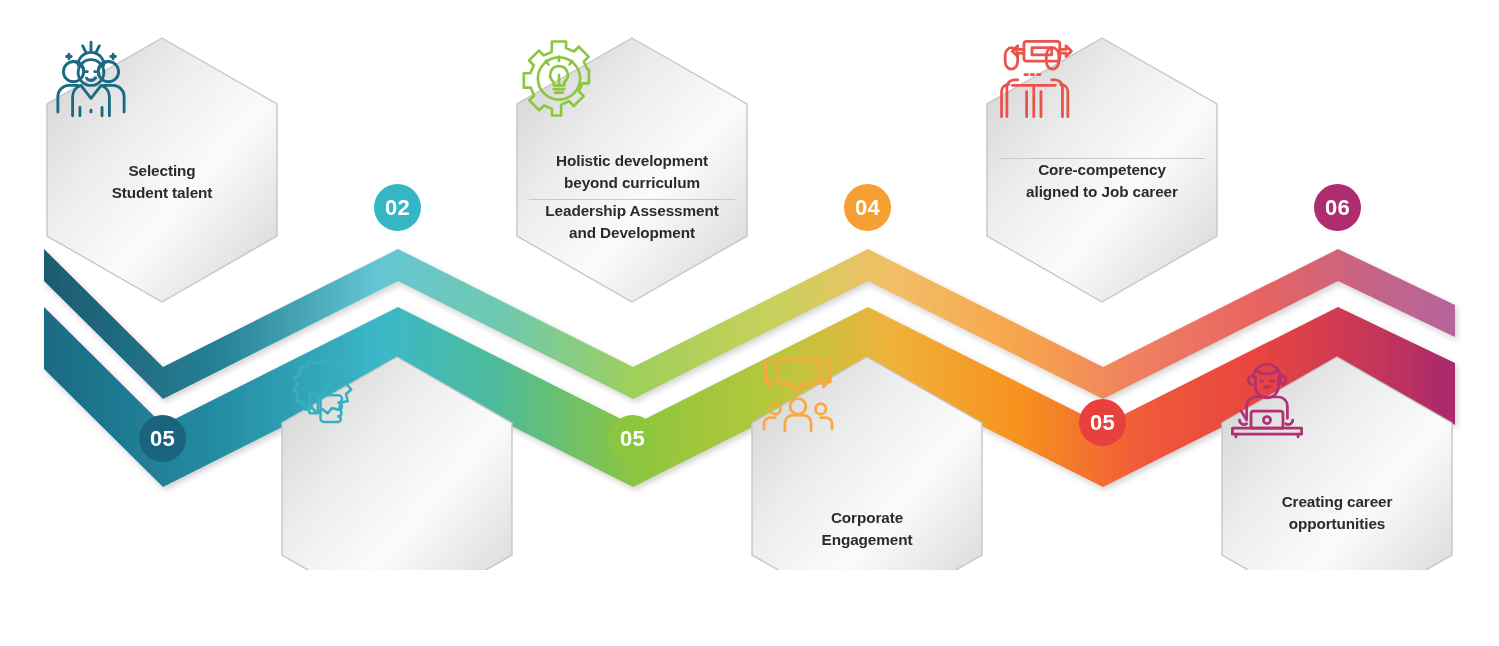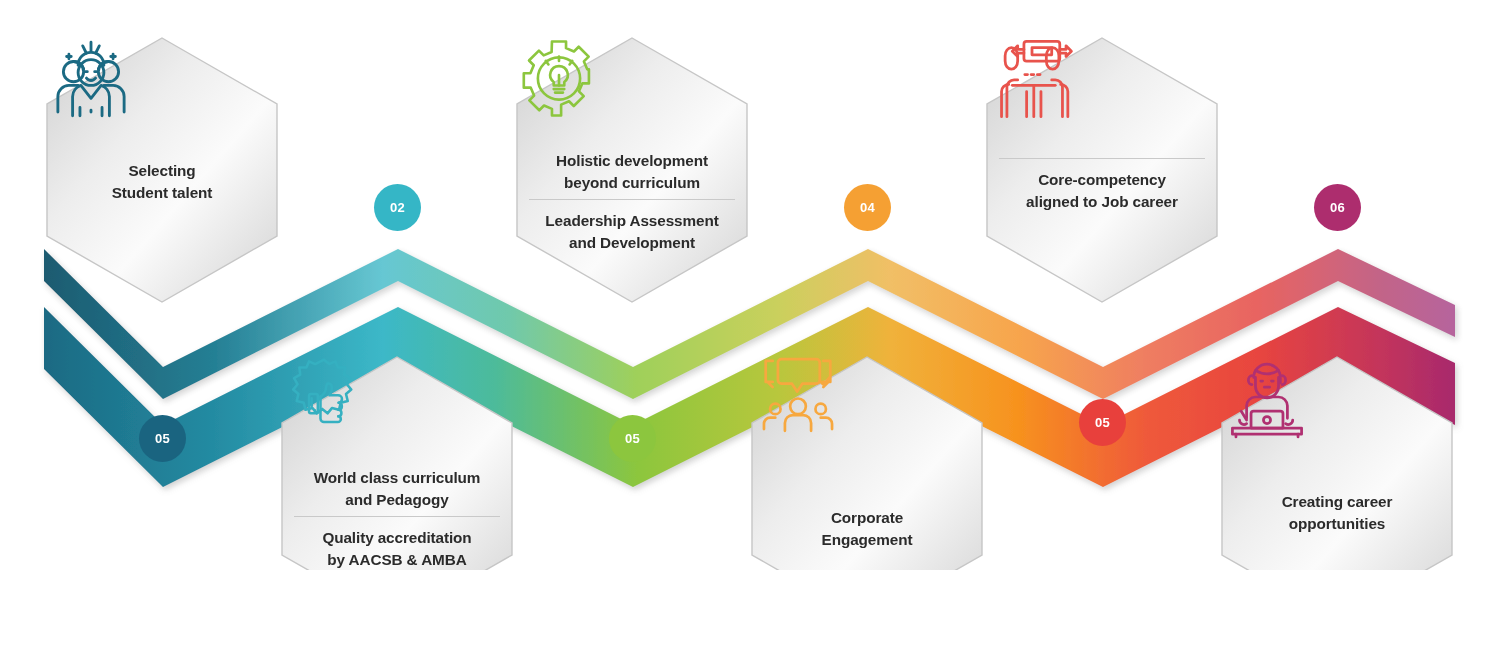--- a/index.html
+++ b/index.html
@@ -60,34 +60,34 @@
   .hex-text {
     width: 206px;
     text-align: center;
     color: #2b2b2b;
     font-size: 15.3px;
     font-weight: bold;
     line-height: 1.42;
     letter-spacing: -0.1px;
   }
   .hex-text .line2 {
-    padding-top: 10px;
+    padding-top: 0;
     margin-top: 6px;
     border-top: 1px solid #c9c9c9;
   }
   .num-badge {
     position: absolute;
     width: 47px;
     height: 47px;
     border-radius: 50%;
     display: flex;
     align-items: center;
     justify-content: center;
     color: #ffffff;
-    font-size: 13px;
+    font-size: 22px;
     font-weight: bold;
     letter-spacing: 0.3px;
   }
 </style>
 </head>
 <body>
 
 <div id="stage">
 
   <svg id="ribbon-layer" viewBox="0 0 1499 646">
@@ -201,28 +201,20 @@
           <svg viewBox="0 0 100 96" width="88" height="85" fill="none" stroke="#35b0c1" stroke-width="2.9" stroke-linecap="round" stroke-linejoin="round">
             <path d="M50 5 l6 5 l7 -3 l3 7 l8 0 l-1 8 l7 4 l-4 7 l5 6 l-6 5 l2 8 l-8 2 l-2 8 l-8 -2 l-5 6 l-6 -5 l-6 5 l-5 -6 l-8 2 l-2 -8 l-8 -2 l2 -8 l-6 -5 l5 -6 l-4 -7 l7 -4 l-1 -8 l8 0 l3 -7 l7 3 Z"></path>
             <rect x="33" y="44" width="10" height="22" rx="2"></rect>
             <path d="M36 49 v9 M39.5 62.5 v0.5"></path>
             <path d="M46 47 c0 0 5 -3 6 -8 c0.6 -3.2 0.3 -7 3 -7 c2.6 0 4 2.4 4 5.5 c0 3 -1.6 6 -2.6 8 h9.5 c2.6 0 4.5 2 4.5 4.2 c0 2.3 -1.8 4 -3.8 4.2"></path>
             <path d="M66.6 54 c2.2 0.2 3.7 1.9 3.7 4 c0 2.1 -1.6 3.8 -3.7 4"></path>
             <path d="M66.6 62 c2 0.2 3.2 1.8 3.2 3.7 c0 2 -1.5 3.6 -3.5 3.7"></path>
             <path d="M66.3 69.4 c1.7 0.2 2.8 1.6 2.8 3.2 c0 1.8 -1.5 3.3 -3.4 3.3 H50 c-2 0 -4 -1.6 -4 -4 V47"></path>
           </svg>
         </div>
-        <div class="hex-text">
-          <div><span>World class curriculum</span></div>
-          <div><span>and Pedagogy</span></div>
-          <div class="line2">
-            <div><span>Quality accreditation</span></div>
-            <div><span>by AACSB &amp; AMBA</span></div>
-          </div>
-        </div>
       </div>
     </div>
     <div class="num-badge" style="left:374px; top:184px; background:#35b6c6;">
       <span>02</span>
     </div>
 
     <div class="hex" style="left:515px; top:36px;">
       <svg viewBox="0 0 234 268" width="234" height="268">
         <defs>
           <linearGradient id="hg3" x1="0" y1="0" x2="1" y2="1">

